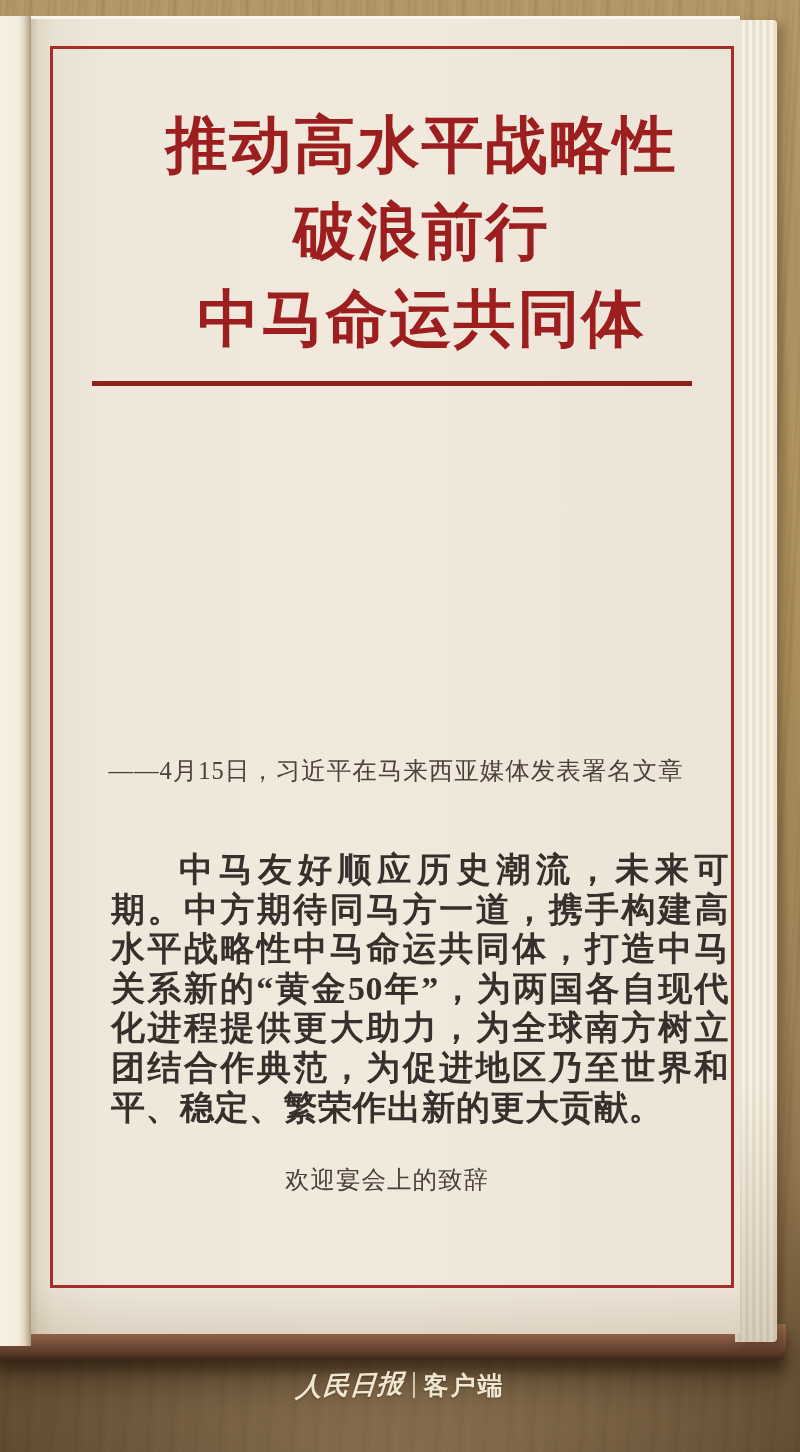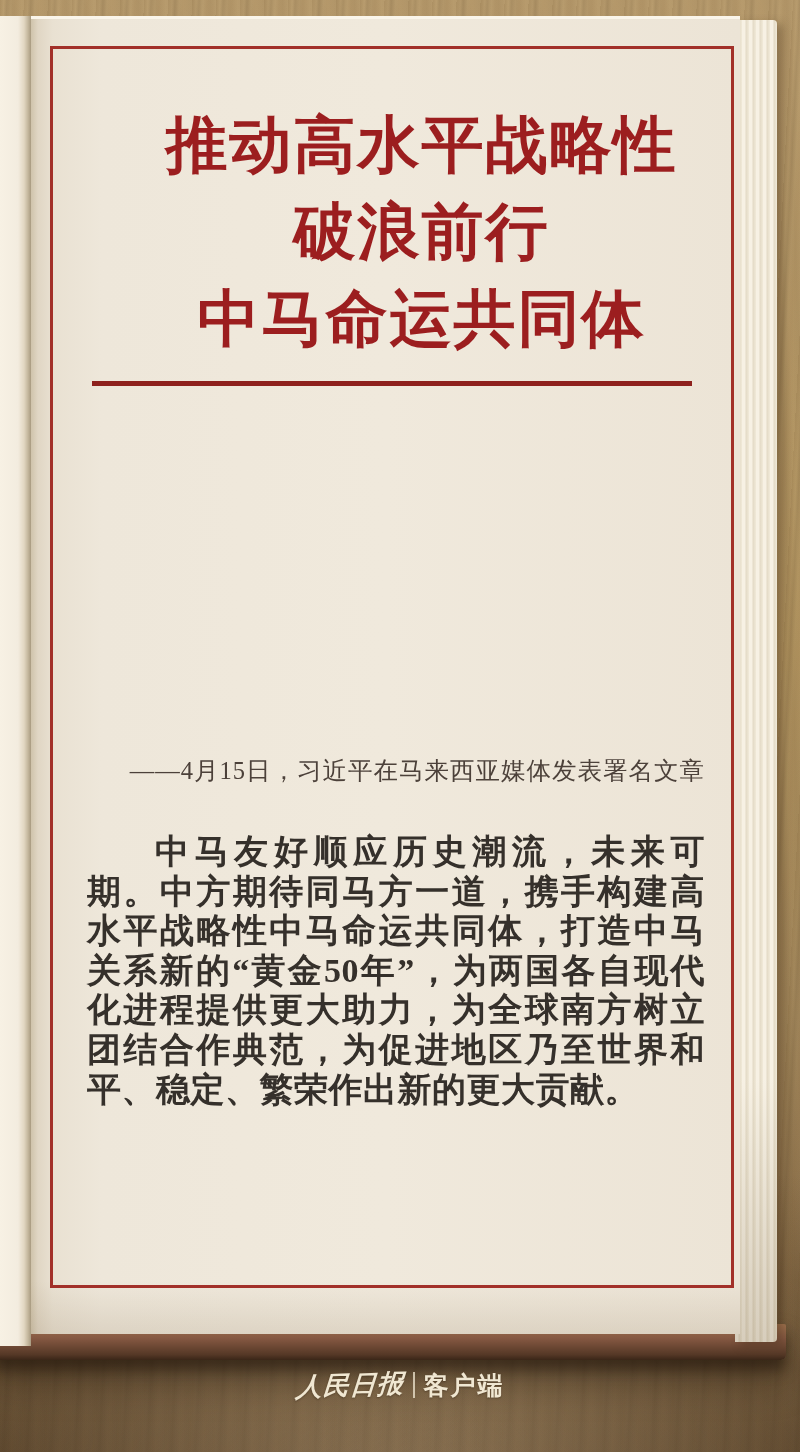--- a/index.html
+++ b/index.html
@@ -62,25 +62,25 @@
     position:absolute; left:61px; top:362px; width:600px; height:5px;
     background:#8e211d;
   }
   .quote-text {
     position:absolute; left:56px; width:618px;
     font-size:34px; line-height:39.6px; font-weight:bold;
     color:#35302b; text-align:justify; text-indent:2em;
     letter-spacing:0.5px;
   }
   .q1 { top:420px; }
-  .q2 { top:813px; }
+  .q2 { top:831px;margin-left:24px; }
   .attribution {
     position:absolute; left:56px; width:618px;
     font-size:24.5px; line-height:38px; color:#4c413a;
-    text-align:right; letter-spacing:1px;
+    text-align:center; letter-spacing:1px;
   }
   .a1 { top:733px; }
   .a2 { top:1142px; padding-right:18px; }
 
   
   .footer-logo {
     position:absolute; left:0; top:1368px; width:800px; height:34px;
     display:flex; align-items:center; justify-content:center; gap:9px;
     color:#f0e7d2;
   }
@@ -113,20 +113,21 @@
     <div>破浪前行</div>
     <div>中马命运共同体</div>
   </div>
 
   <div class="divider"></div>
 
   <div class="attribution a1">——4月15日，习近平在马来西亚媒体发表署名文章</div>
 
   <div class="quote-text q2">中马友好顺应历史潮流，未来可期。中方期待同马方一道，携手构建高水平战略性中马命运共同体，打造中马关系新的“黄金50年”，为两国各自现代化进程提供更大助力，为全球南方树立团结合作典范，为促进地区乃至世界和平、稳定、繁荣作出新的更大贡献。</div>
   <div class="attribution a2">
+    <div>欢迎宴会上的致辞</div>
   </div>
 </div>
 
 <div class="footer-logo">
   <span class="brand-script">人民日报</span>
   <span class="brand-divider"></span>
   <span class="brand-suffix">客户端</span>
 </div>
 
 </body></html>

